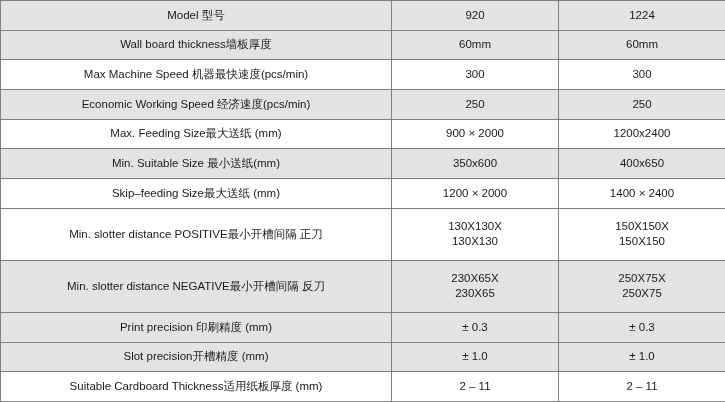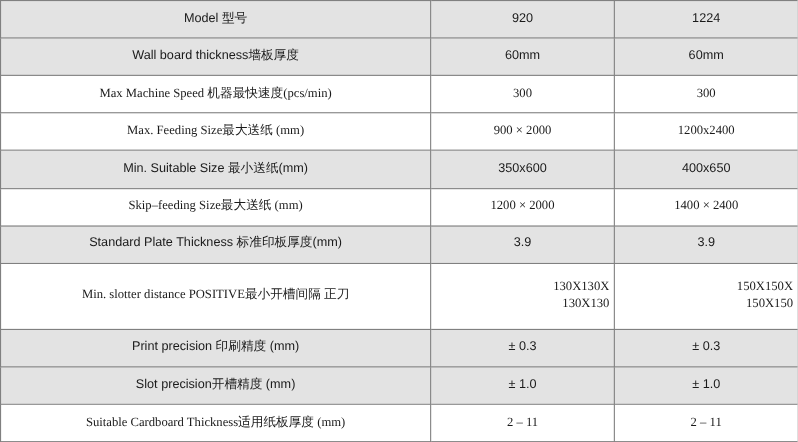--- a/index.html
+++ b/index.html
@@ -30,31 +30,29 @@
     box-sizing: border-box;
   }
   #spec-table col.c-label { width: 391px; }
   #spec-table col.c-v1 { width: 167px; }
   #spec-table col.c-v2 { width: 167px; }
   tr.shade td {
     background: #e3e3e3;
   }
   tr.plain td {
     background: #ffffff;
-    font-family: Liberation Serif, serif;
   }
   td.label-cell {
     font-size: 11.5px;
   }
   td.value-cell {
     font-size: 12px;
   }
   .multi-line span {
     display: block;
-    text-align: right;
   }
 </style>
 </head>
 <body>
 
 <table id="spec-table">
   <colgroup>
     <col class="c-label">
     <col class="c-v1">
     <col class="c-v2">
@@ -68,49 +66,60 @@
       <tr class="shade">
         <td class="label-cell">Wall board thickness墙板厚度</td>
         <td class="value-cell">60mm</td>
         <td class="value-cell">60mm</td>
       </tr>
       <tr class="plain">
         <td class="label-cell">Max Machine Speed 机器最快速度(pcs/min)</td>
         <td class="value-cell">300</td>
         <td class="value-cell">300</td>
       </tr>
+      <tr class="shade">
+        <td class="label-cell">Economic Working Speed 经济速度(pcs/min)</td>
+        <td class="value-cell">250</td>
+        <td class="value-cell">250</td>
+      </tr>
       <tr class="plain">
         <td class="label-cell">Max. Feeding Size最大送纸 (mm)</td>
         <td class="value-cell">900 × 2000</td>
         <td class="value-cell">1200x2400</td>
       </tr>
       <tr class="shade">
         <td class="label-cell">Min. Suitable Size 最小送纸(mm)</td>
         <td class="value-cell">350x600</td>
         <td class="value-cell">400x650</td>
       </tr>
       <tr class="plain">
         <td class="label-cell">Skip–feeding Size最大送纸 (mm)</td>
         <td class="value-cell">1200 × 2000</td>
         <td class="value-cell">1400 × 2400</td>
       </tr>
-      <tr class="shade">
-        <td class="label-cell">Standard Plate Thickness 标准印板厚度(mm)</td>
-        <td class="value-cell">3.9</td>
-        <td class="value-cell">3.9</td>
-      </tr>
       <tr class="plain">
         <td class="label-cell">Min. slotter distance POSITIVE最小开槽间隔  正刀</td>
         <td class="value-cell multi-line">
           <span>130X130X</span>
           <span>130X130</span>
         </td>
         <td class="value-cell multi-line">
           <span>150X150X</span>
           <span>150X150</span>
+        </td>
+      </tr>
+      <tr class="shade">
+        <td class="label-cell">Min. slotter distance NEGATIVE最小开槽间隔  反刀</td>
+        <td class="value-cell multi-line">
+          <span>230X65X</span>
+          <span>230X65</span>
+        </td>
+        <td class="value-cell multi-line">
+          <span>250X75X</span>
+          <span>250X75</span>
         </td>
       </tr>
       <tr class="shade">
         <td class="label-cell">Print precision 印刷精度 (mm)</td>
         <td class="value-cell">± 0.3</td>
         <td class="value-cell">± 0.3</td>
       </tr>
       <tr class="shade">
         <td class="label-cell">Slot precision开槽精度 (mm)</td>
         <td class="value-cell">± 1.0</td>

